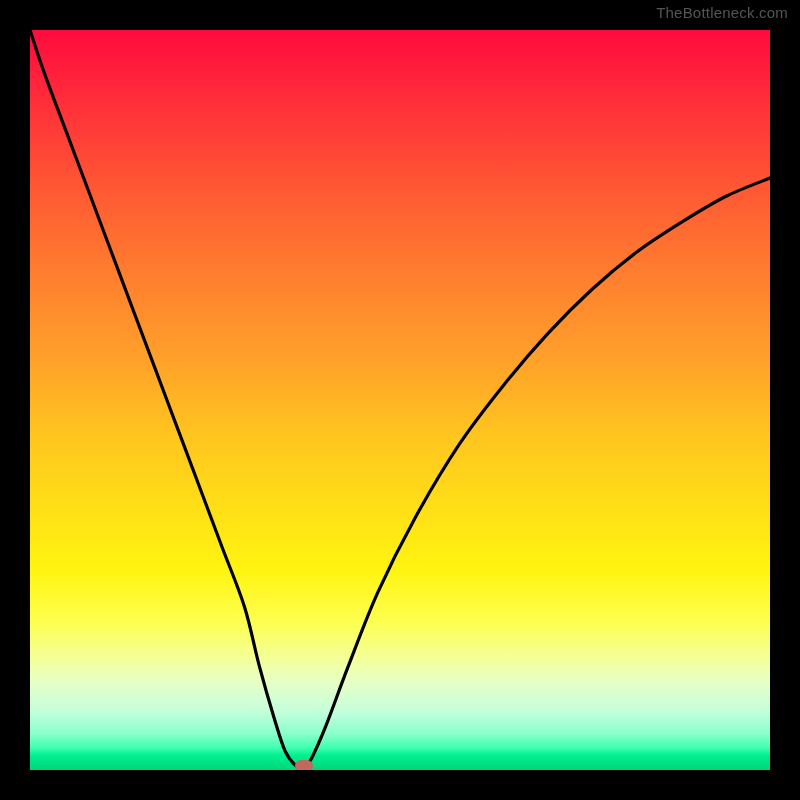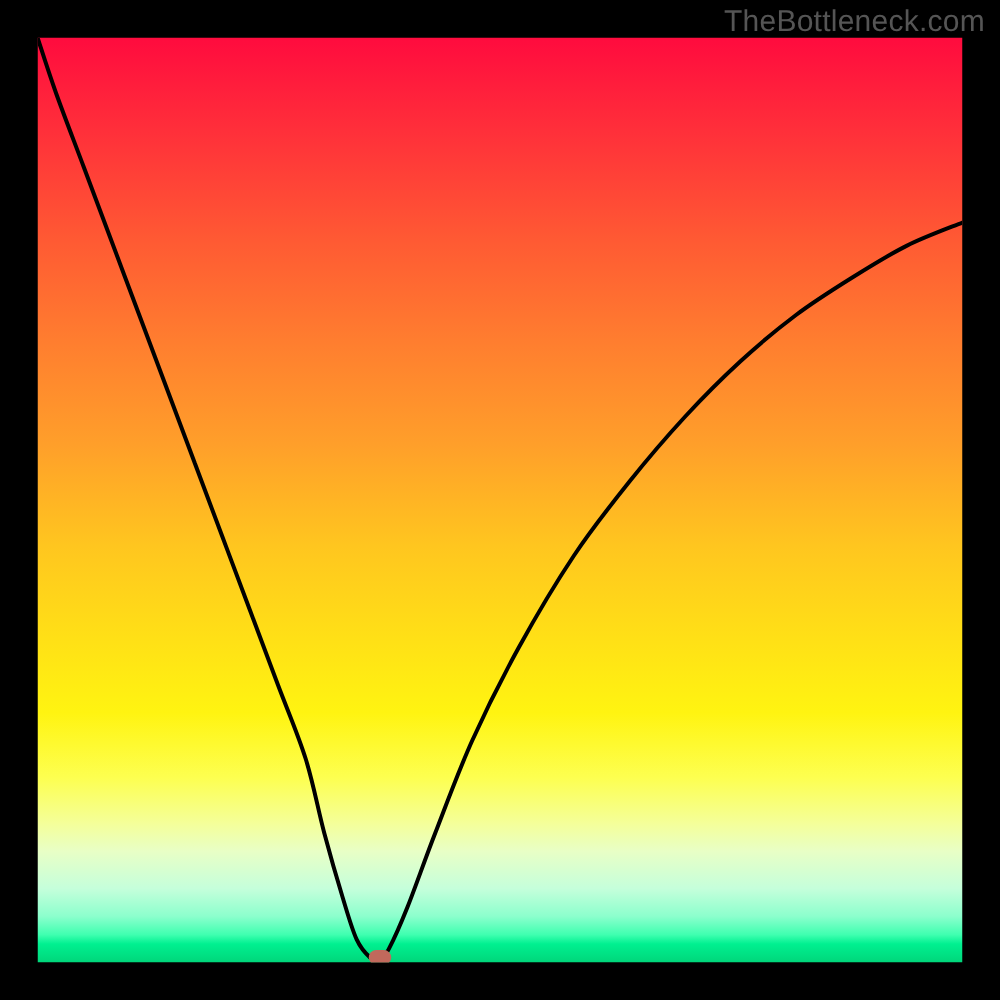--- a/index.html
+++ b/index.html
@@ -52,21 +52,21 @@
     position: absolute;
     inset: 0;
     width: 100%;
     height: 100%;
   }
   .watermark {
     position: absolute;
     top: 4px;
     right: 12px;
     color: #555;
-    font-size: 24px;
+    font-size: 15px;
     font-weight: 500;
     letter-spacing: 0.2px;
   }
   .marker {
     position: absolute;
     width: 18px;
     height: 12px;
     border-radius: 6px;
     transform: translate(-50%, -50%);
   }

